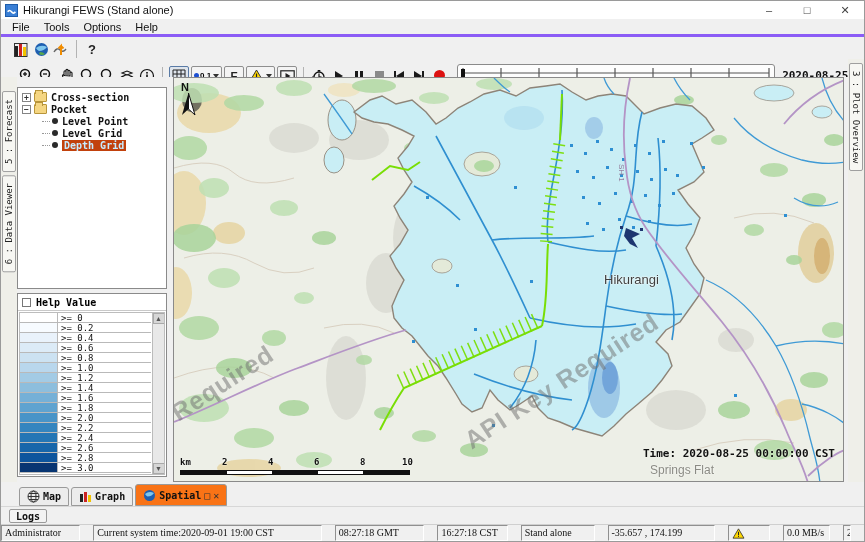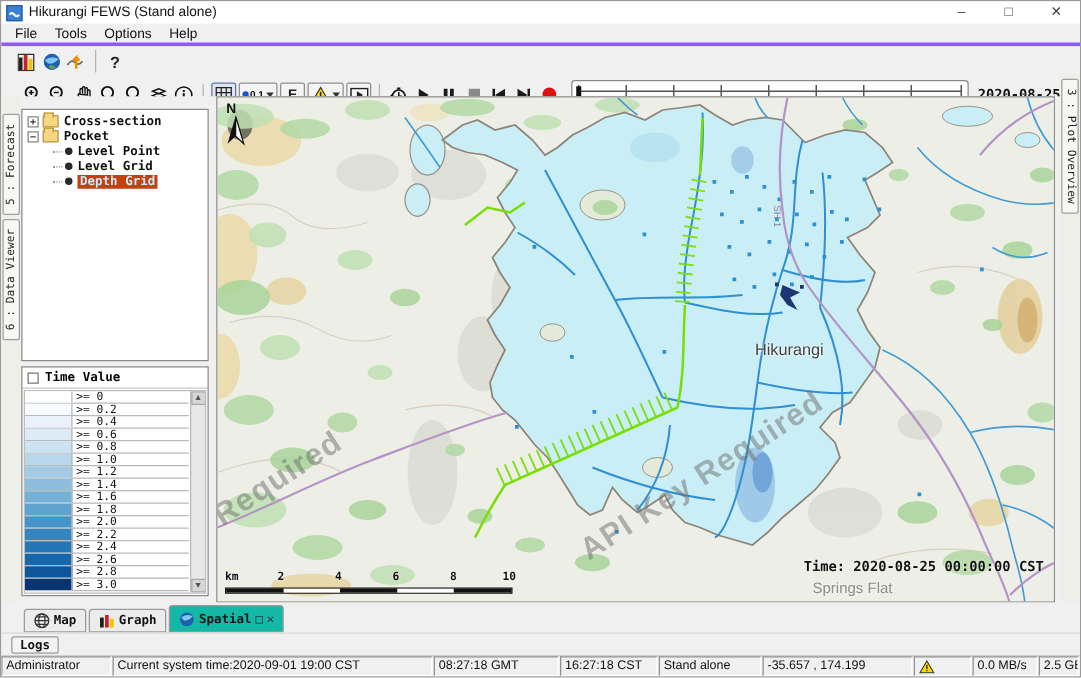--- a/index.html
+++ b/index.html
@@ -76,27 +76,27 @@
   .road-shield { font-size:8px; color:#93809f; transform:rotate(90deg); transform-origin:left top;}
   .timelabel { font-size:11px; font-weight:bold; color:#111; font-family:"DejaVu Sans Mono",monospace; text-shadow:0 0 2px #f4f4ee;}
   .scalebar { position:absolute; left:6px; bottom:6px; width:236px; height:18px; font-family:"DejaVu Sans Mono",monospace;}
   .scalenums { position:relative; height:10px; font-size:9px; font-weight:bold; color:#111;}
   .scalenums span { position:absolute; top:0; text-shadow:0 0 2px #fff;}
   .scaleseg { position:absolute; bottom:0; left:0; height:5px; width:230px; border:1px solid #111; display:flex;}
   .scaleseg i { flex:1; } .scaleseg i:nth-child(odd){background:#111;} .scaleseg i:nth-child(even){background:#fff;}
   
   .tabsbar { position:absolute; left:0; right:0; bottom:35px; height:24px; background:#f0f0f0; display:flex; align-items:flex-end; padding-left:18px; }
   .btab { display:flex; align-items:center; gap:3px; border:1px solid #9a9a9a; border-radius:3px 3px 0 0; background:#ececec; height:19px; padding:0 7px; font-size:10px; font-family:"DejaVu Sans Mono",monospace; font-weight:bold; margin-right:2px; color:#111;}
-  .btab.active { background:#14b8a6; height:22px;text-align:right; }
+  .btab.active { background:#f97316; height:22px;text-align:right; }
   .tabglyph { font-size:10px; color:#333; font-weight:bold;}
   .logsrow { position:absolute; left:0; right:0; bottom:17px; height:18px; background:#f0f0f0; border-top:1px solid #d7d7d7;}
   .logsbtn { position:absolute; left:8px; top:2px; border:1px solid #9a9a9a; border-radius:2px; background:#f3f3f3; font-size:10px; font-family:"DejaVu Sans Mono",monospace; font-weight:bold; padding:0 6px; height:14px; line-height:13px; color:#111;}
   
   .statusbar { position:absolute; left:0; right:0; bottom:0; height:17px; background:#f0f0f0; display:flex; align-items:stretch; border-top:1px solid #cfcfcf;}
-  .scell { border:1px solid; border-color:#909090 #ffffff #ffffff #909090; font-size:10px; font-family:Liberation Sans, sans-serif; color:#111; padding:1px 3px 0 3px; white-space:nowrap; overflow:hidden; margin-right:1px;}
+  .scell { border:1px solid; border-color:#909090 #ffffff #ffffff #909090; font-size:10px; font-family:Liberation Serif, serif; color:#111; padding:1px 3px 0 3px; white-space:nowrap; overflow:hidden; margin-right:13px;}
   .c0{width:88px;} .c1{width:256px;} .c2{width:100px;} .c3{width:78px;} .c4{width:82px;} .c5{width:120px;}
   .c6{width:46px; display:flex; align-items:center;} .c7{width:52px;} .c8{flex:1; position:relative;}
   .memfill { position:absolute; inset:0; width:58%; }
   .c8 span { position:relative; }
 </style>
 </head>
 <body>
 
 <div class="app">
 
@@ -312,21 +312,21 @@
         <div class="trow child">
           <span class="dash"></span>
             <span class="bullet"></span>
           <span class="sel">Depth Grid</span>
         </div>
       </div>
 
       <div class="legendbox">
         <div class="legendhead">
           <span class="cb"></span>
-          <span class="cbl">Time Value</span>
+          <span class="cbl">Help Value</span>
         </div>
         <div class="legend-list">
 
             <div class="lrow">
               <span class="sw" style="background: rgb(255, 255, 255);"></span>
               <span class="ll">&gt;= 0</span>
             </div>
 
             <div class="lrow">
               <span class="sw" style="background: rgb(247, 251, 255);"></span>

